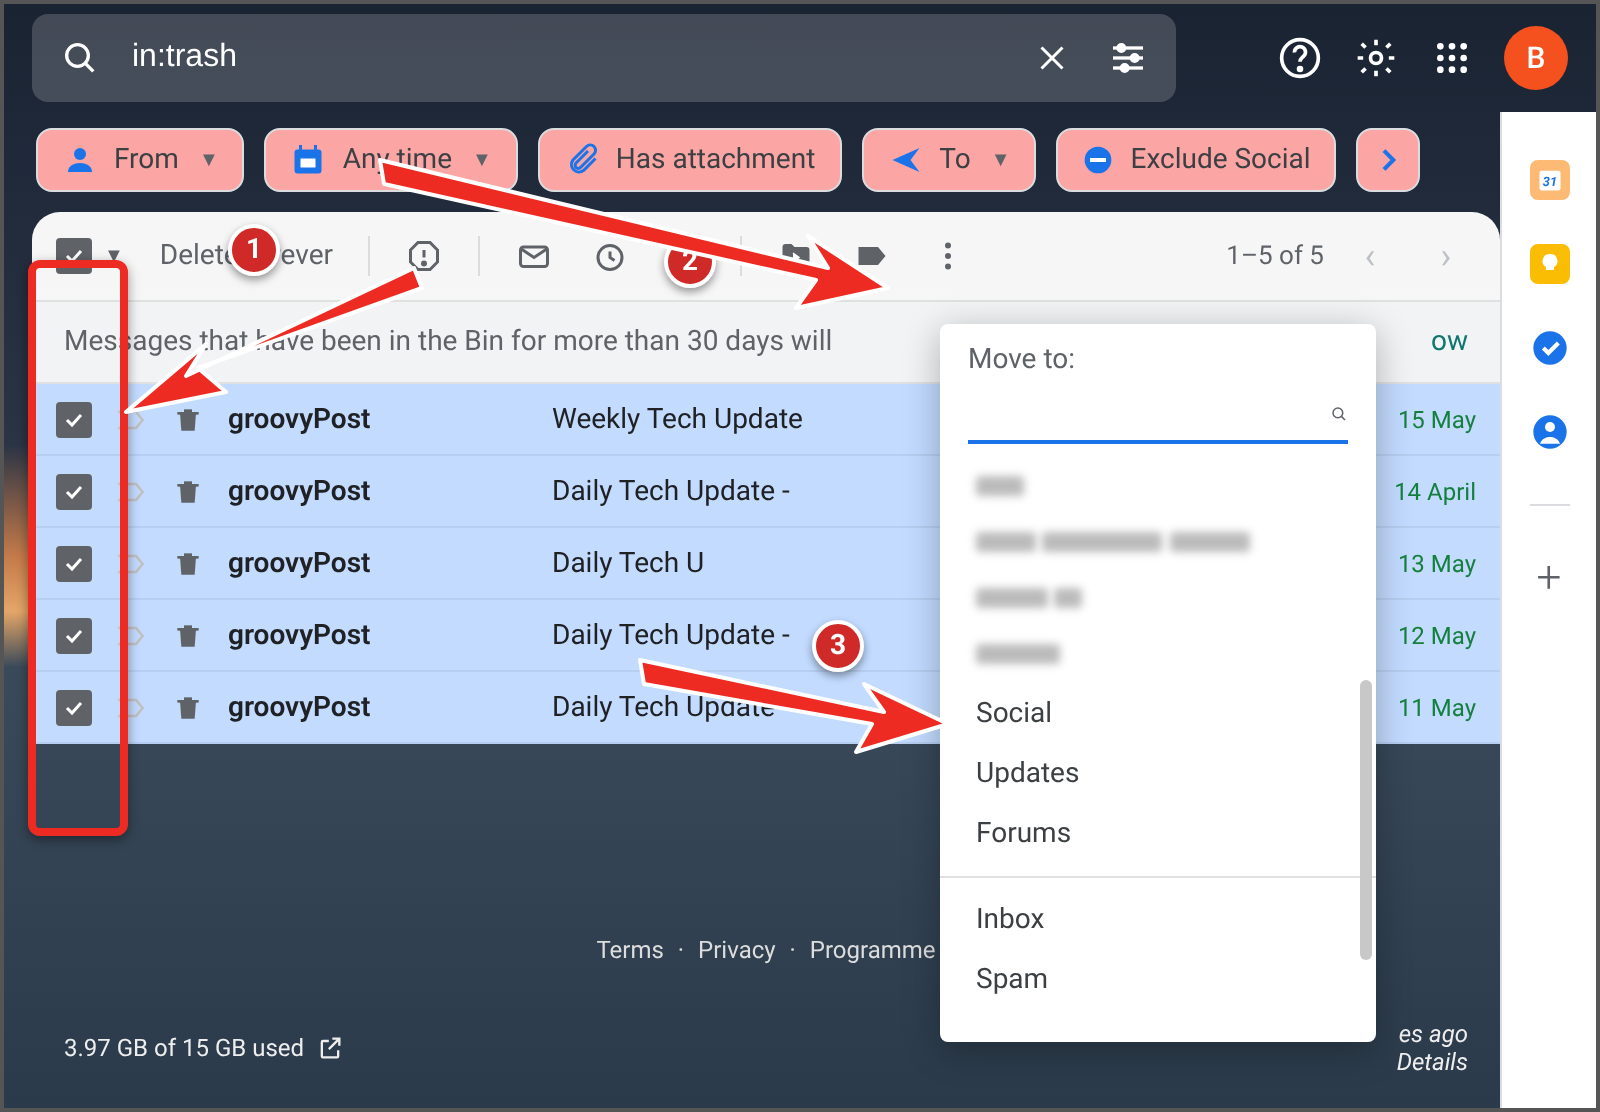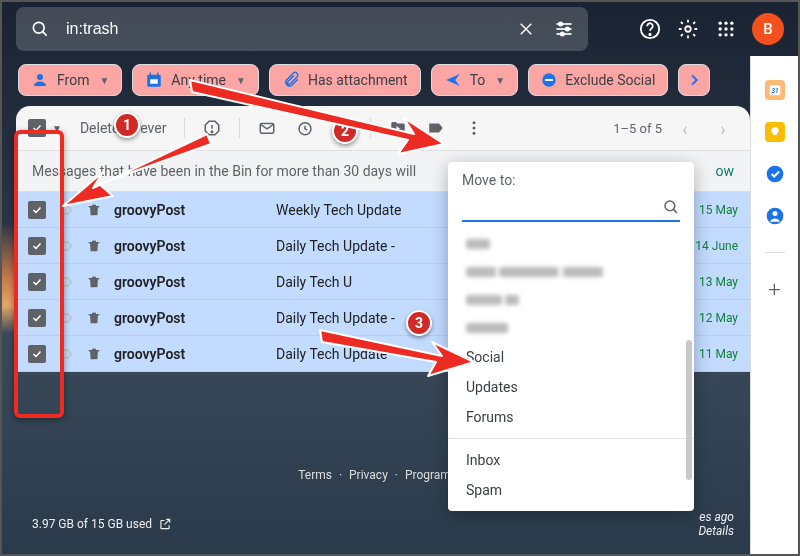--- a/index.html
+++ b/index.html
@@ -78,23 +78,23 @@
   .row-date { width:60px; text-align:right; font-size:12px; color:#15803d; flex-shrink:0;}
   
   .footer { padding:18px 16px 10px; font-size:12px; color:#e8eaed;}
   .footer .flinks { text-align:center; color:#ddd; }
   .footer .flinks span { margin:0 4px; }
   .footer .bottom { display:flex; justify-content:space-between; margin-top:28px; color:#eee;}
   .footer .right { text-align:right;font-style:italic;}
   .storage { display:flex; align-items:center; gap:6px;}
 
   
-  .popover { position:absolute; left:446px; top:160px; width:246px;
+  .popover { position:absolute; left:468px; top:160px; width:218px;
     background:#fff; border-radius:4px; box-shadow:0 4px 18px rgba(0,0,0,0.28);
-    font-size:14px; color:#3c4043; z-index:50; padding-bottom:6px;}
+    font-size:14px; color:#3c4043; z-index:50; padding-bottom:16px;}
   .pop-title { padding:10px 14px 6px; color:#5f6368;}
   .pop-search { margin:0 14px 8px; border-bottom:2px solid #1a73e8;
     display:flex; align-items:center; height:28px; }
   .pop-search input { flex:1; border:none; outline:none; font-size:14px; }
   .pop-list { display:flex; flex-direction:column; position:relative;}
   .pop-item { padding:7px 18px; cursor:pointer; }
   .pop-blur { padding:6px 18px; }
   .pop-blur .bb { display:inline-block; height:10px; background:#bbb; filter:blur(2px); border-radius:2px;}
   .pop-sep { height:1px; background:#e0e0e0; margin:6px 0;}
   .pop-scrollbar { position:absolute; right:2px; top:110px; width:6px; height:140px;
@@ -342,21 +342,21 @@
         <svg class="row-imp" viewBox="0 0 24 24" fill="none" stroke="#c0c0c0" stroke-width="2">
           <path d="M3 6h12l5 6-5 6H3l5-6z"></path>
         </svg>
         <svg class="row-trash" viewBox="0 0 24 24" fill="#5f6368">
           <path d="M6 7h12l-1 13H7z"></path>
           <path d="M9 4h6v3H9z"></path>
           <rect x="4" y="6" width="16" height="2"></rect>
         </svg>
         <span class="row-sender">groovyPost</span>
         <span class="row-subj">Daily Tech Update -</span>
-        <span class="row-date">14 June</span>
+        <span class="row-date">14 April</span>
       </div>
       <div class="row">
         <div class="row-check">
           <svg width="12" height="12" viewBox="0 0 24 24" fill="none" stroke-width="3">
             <polyline points="5 12 10 17 19 7"></polyline>
           </svg>
         </div>
         <svg class="row-imp" viewBox="0 0 24 24" fill="none" stroke="#c0c0c0" stroke-width="2">
           <path d="M3 6h12l5 6-5 6H3l5-6z"></path>
         </svg>

